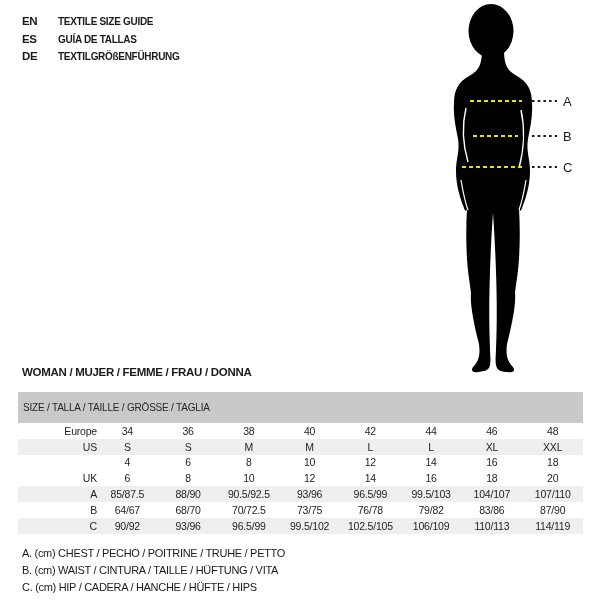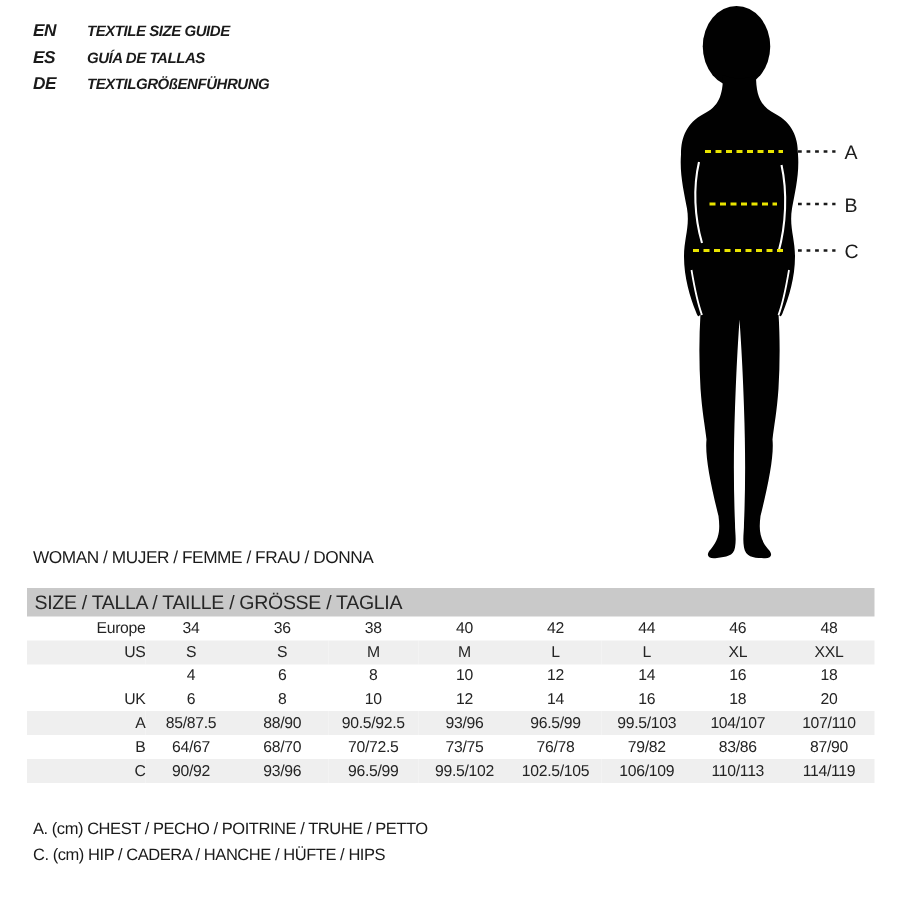--- a/index.html
+++ b/index.html
@@ -13,45 +13,45 @@
   html,body{width:600px;height:600px;}
   body{
     position:relative;
     background:#ffffff;
     font-family:"Liberation Sans", sans-serif;
     color:var(--ink);
     overflow:hidden;
   }
   
   .lang-block{position:absolute;left:22px;top:13px;}
-  .lang-row{display:flex;line-height:17.7px;font-style:italic;}
+  .lang-row{display:flex;line-height:17.7px;}
   .lang-code{
     width:36px;flex:0 0 36px;font-weight:700;font-size:11.5px;letter-spacing:-0.3px;
   }
   .lang-label{font-weight:700;font-size:10px;letter-spacing:-0.3px;white-space:nowrap;}
   
   .figure-wrap{position:absolute;left:420px;top:0;width:180px;height:378px;}
   .figure-wrap svg{display:block;width:180px;height:378px;}
   .marker-label{
     font-family:"Liberation Sans",sans-serif;font-size:13px;fill:var(--ink);
   }
   
   .section-title{
     position:absolute;left:22px;top:366px;
-    font-weight:400;font-size:11.5px;letter-spacing:-0.3px;white-space:nowrap;
+    font-weight:700;font-size:11.5px;letter-spacing:-0.3px;white-space:nowrap;
   }
   
   .size-table{
     position:absolute;left:18px;top:392px;width:565px;
     border-collapse:collapse;table-layout:fixed;
   }
   .size-table th{
     background:var(--header-bg);
-    font-weight:400;font-size:13px;letter-spacing:-0.2px;
-    text-align:left;padding:2px 0 2px 5px;height:19px;color:#262626;
+    font-weight:400;font-size:10px;letter-spacing:-0.2px;
+    text-align:left;padding:2px 0 2px 5px;height:31px;color:#262626;
     white-space:nowrap;
   }
   .size-table td{
     font-size:10.5px;letter-spacing:-0.2px;height:15.8px;
     text-align:center;vertical-align:middle;white-space:nowrap;color:#242424;
   }
   .size-table td.row-label{text-align:right;padding-left:5px;}
   .size-table tr.shaded td{background:var(--shaded-bg);}
   
   .legend-block{position:absolute;left:22px;top:545px;}
@@ -224,14 +224,15 @@
         <td>102.5/105</td>
         <td>106/109</td>
         <td>110/113</td>
         <td>114/119</td>
       </tr>
     </tbody>
 </table>
 
 <div class="legend-block">
     <div class="legend-line">A. (cm) CHEST / PECHO / POITRINE / TRUHE / PETTO</div>
+    <div class="legend-line">B. (cm) WAIST / CINTURA / TAILLE / HÜFTUNG / VITA</div>
     <div class="legend-line">C. (cm) HIP / CADERA / HANCHE / HÜFTE / HIPS</div>
   </div>
 
 </body></html>

